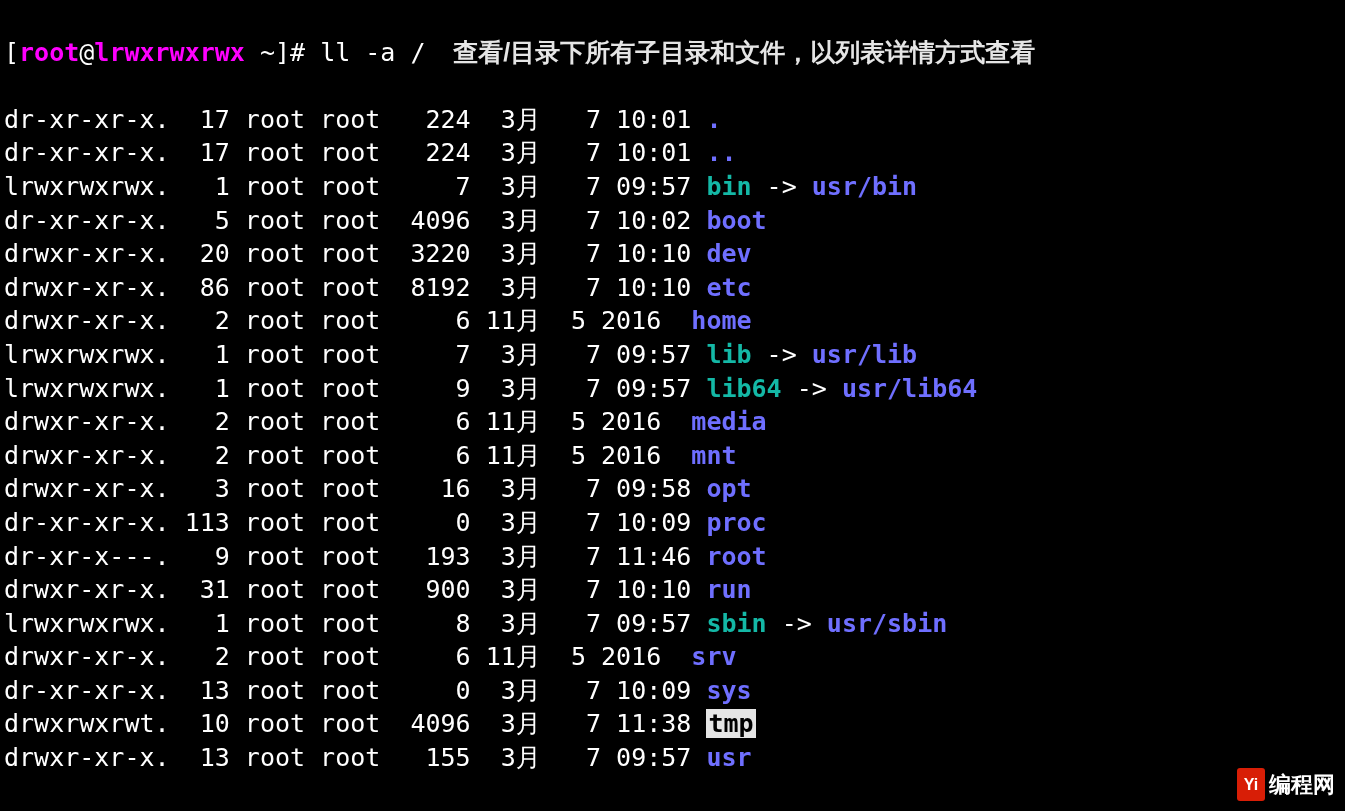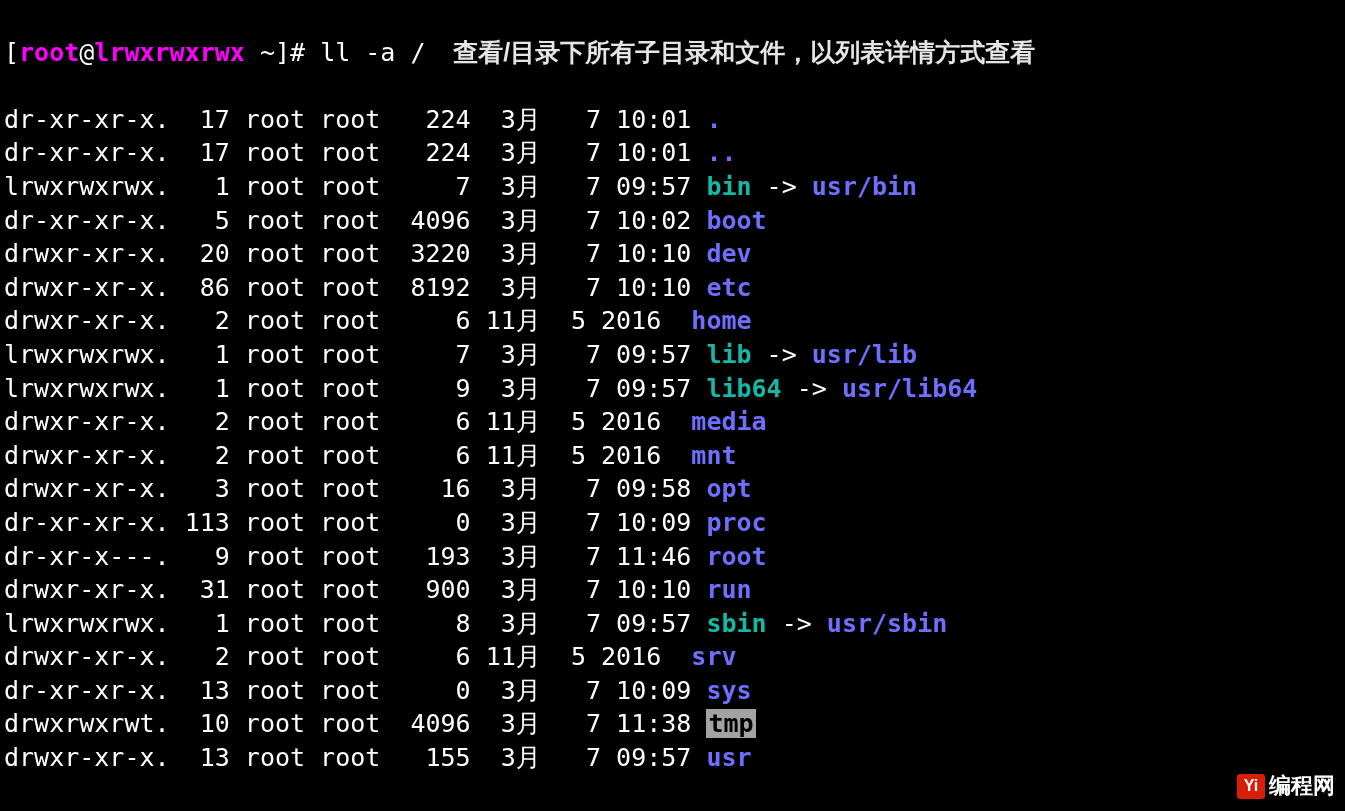--- a/index.html
+++ b/index.html
@@ -19,42 +19,42 @@
     white-space: pre;
     padding: 2px 4px;
     letter-spacing: 0px;
     position: relative;
   }
   .c-white   { color: #ffffff; }
   .c-red     { color: #e5e5e5; font-weight: bold; }
   .c-magenta { color: #ff00ff; font-weight: bold; }
   .c-cyan    { color: #14b8a6; font-weight: bold; }
   .c-blue    { color: #6f6fff; font-weight: bold; }
-  .bg-green  { background: #a3a3a3; color: #000000; font-weight: bold; padding: 0 2px;}
+  .bg-green  { background: #e5e5e5; color: #000000; font-weight: bold; padding: 0 2px;}
   .annotation {
     font-family: "SimHei","Microsoft YaHei", sans-serif;
     font-weight: bold;
   }
   .watermark {
     position: absolute;
     bottom: 10px;
     right: 10px;
     display: flex;
     align-items: center;
     font-family: "Microsoft YaHei", sans-serif;
     font-size: 22px;
     color: #fff;
     font-weight: bold;
     background: rgba(0,0,0,0.0);
   }
   .watermark .logo {
     background: #d81e06;
     color: #fff;
     width: 28px;
-    height: 25px;
+    height: 33px;
     font-size: 16px;
     font-weight: bold;
     display: inline-flex;
     align-items: center;
     justify-content: center;
     margin-right: 4px;
     border-radius: 3px;
   }
 </style>
 </head>

